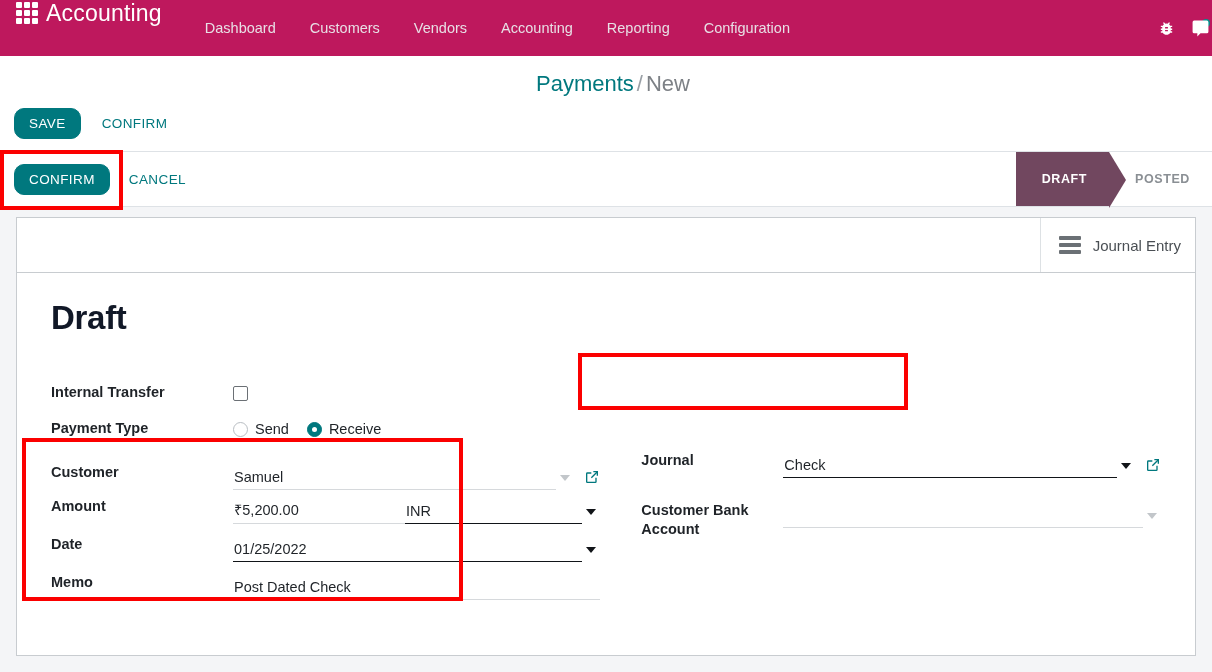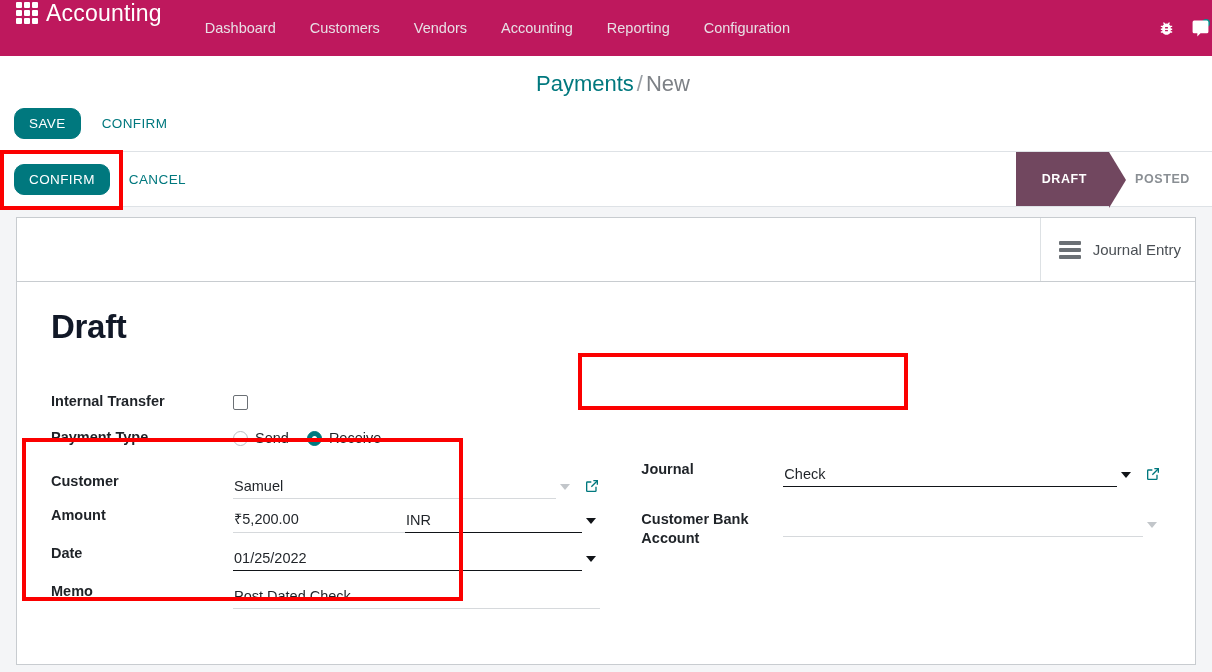--- a/index.html
+++ b/index.html
@@ -123,21 +123,21 @@
   
   .sheet-wrap { padding: 10px 16px 0 16px; }
   .sheet {
     background: #ffffff;
     border: 1px solid #c8ccd0;
     border-top: none;
   }
   .smartbtn-bar {
     border-top: 1px solid #c8ccd0;
     border-bottom: 1px solid #c8ccd0;
-    height: 65px;
+    height: 56px;
     display: flex;
     justify-content: flex-end;
     align-items: stretch;
     background: #ffffff;
   }
   .smart-btn {
     display: flex; align-items: center; gap: 12px;
     border-left: 1px solid #dde1e4;
     padding: 0 14px 0 18px;
     color: #4a4f54;

